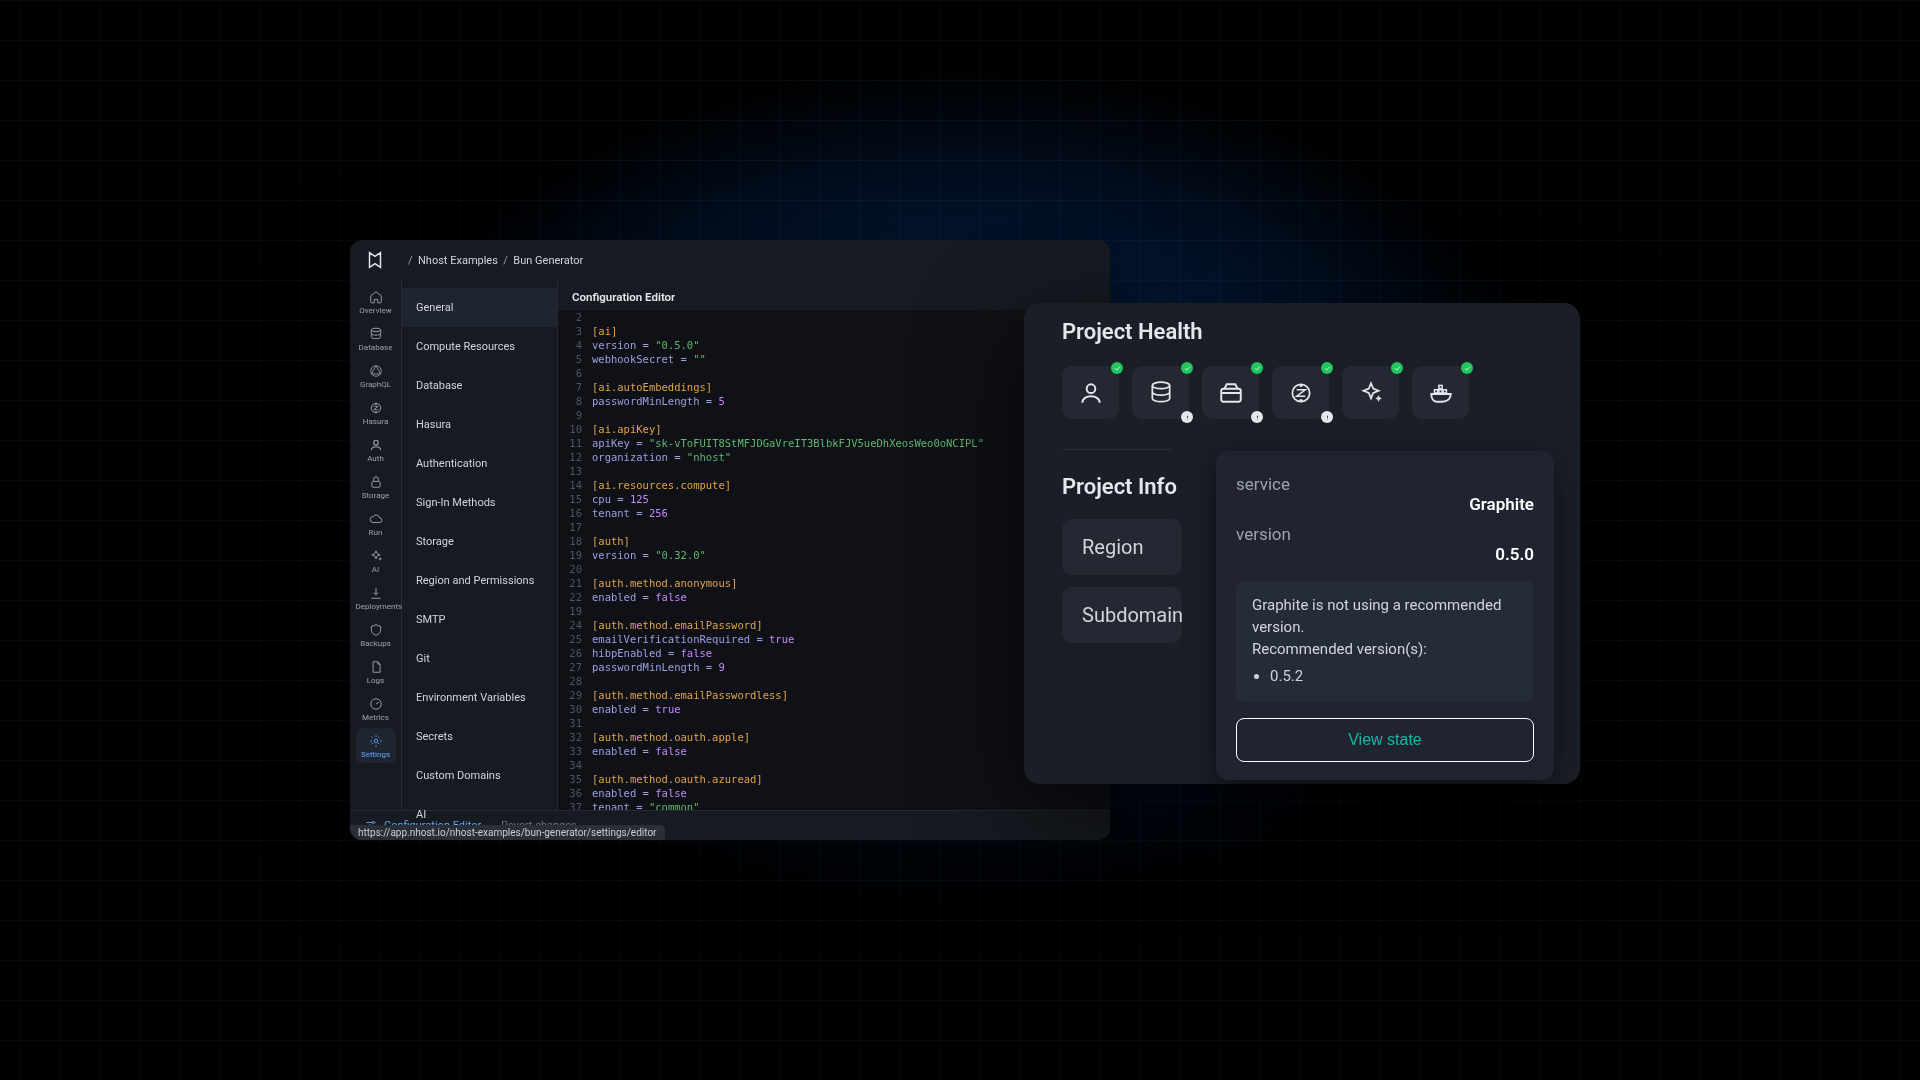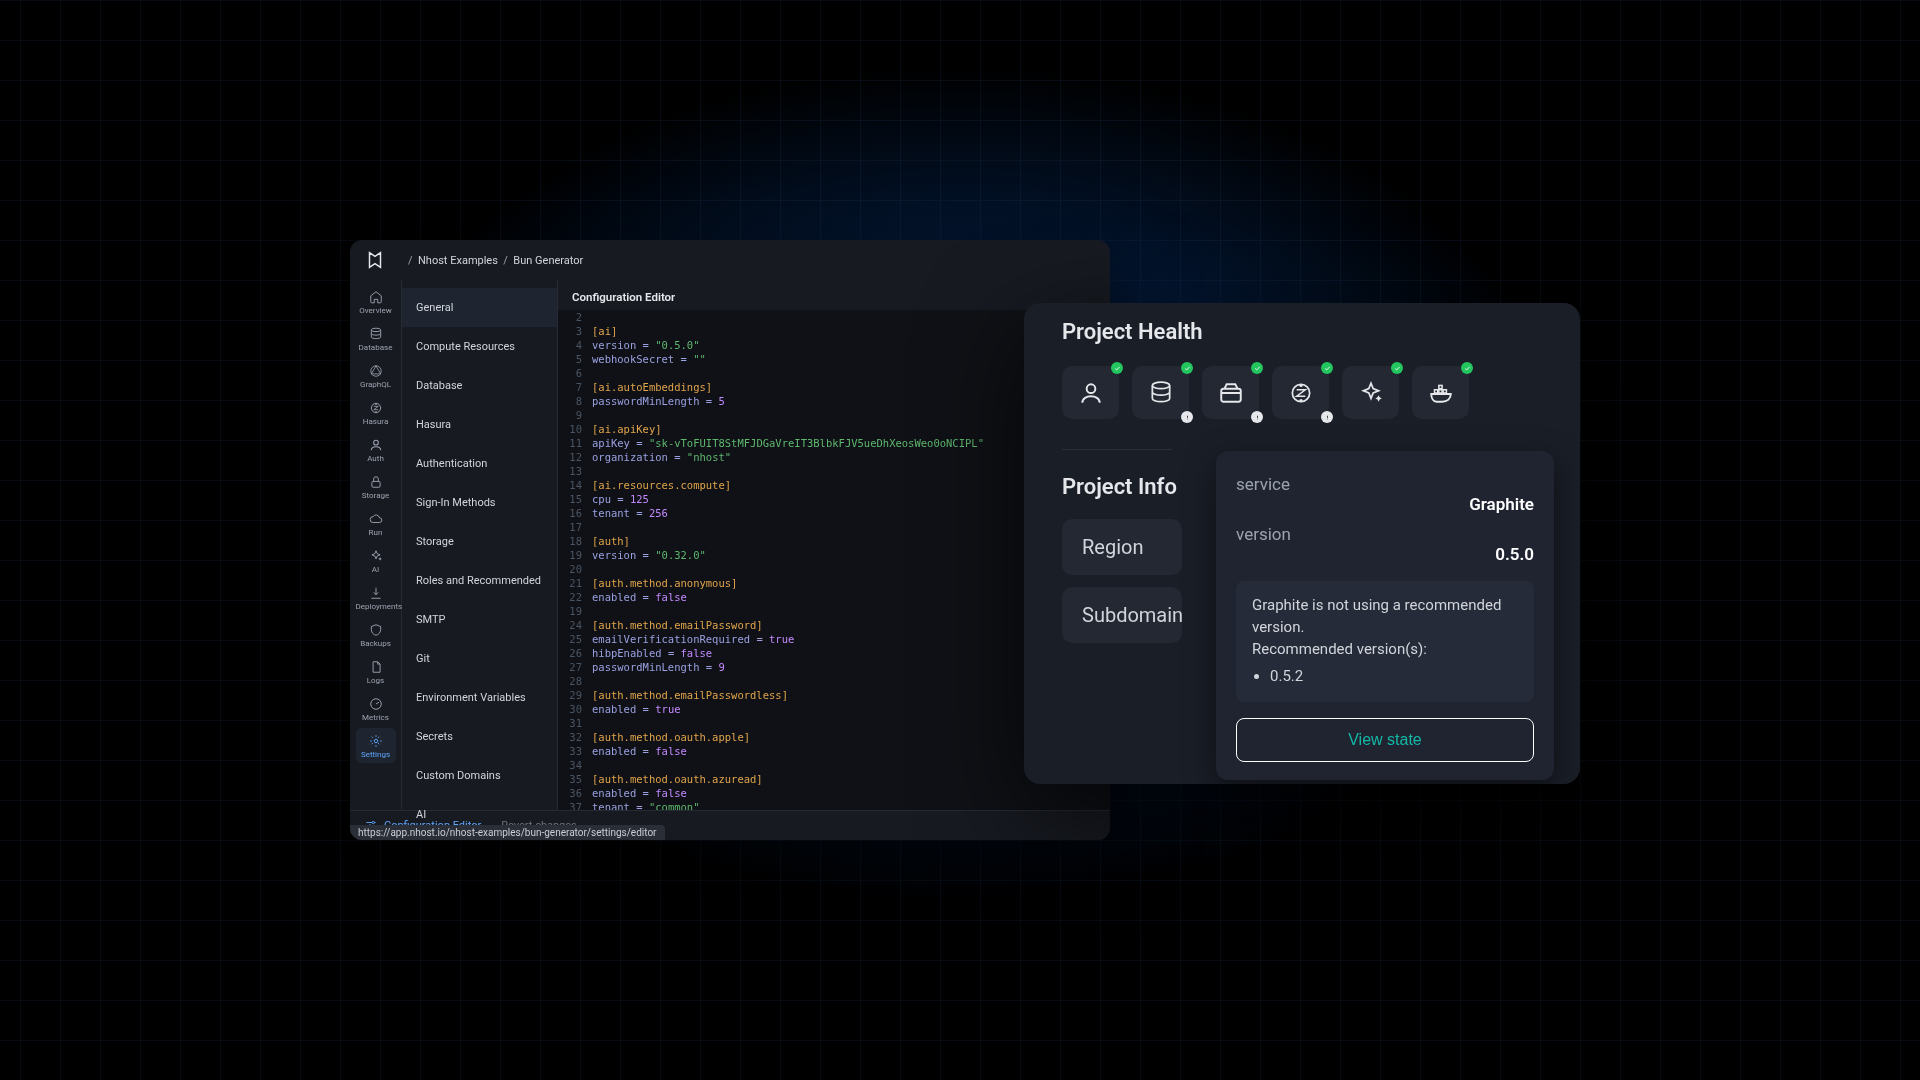--- a/index.html
+++ b/index.html
@@ -392,21 +392,21 @@
         </div>
       </div>
     <div class="settings-col" id="settingsMenu">
         <div class="s-item active">General</div>
         <div class="s-item">Compute Resources</div>
         <div class="s-item">Database</div>
         <div class="s-item">Hasura</div>
         <div class="s-item">Authentication</div>
         <div class="s-item">Sign-In Methods</div>
         <div class="s-item">Storage</div>
-        <div class="s-item">Roles and Recommended</div>
+        <div class="s-item">Region and Permissions</div>
         <div class="s-item">SMTP</div>
         <div class="s-item">Git</div>
         <div class="s-item">Environment Variables</div>
         <div class="s-item">Secrets</div>
         <div class="s-item">Custom Domains</div>
         <div class="s-item">AI</div>
       </div>
     <div class="editor-col">
       <div class="editor-title">Configuration Editor</div>
       <div class="code-area" id="codeArea">

